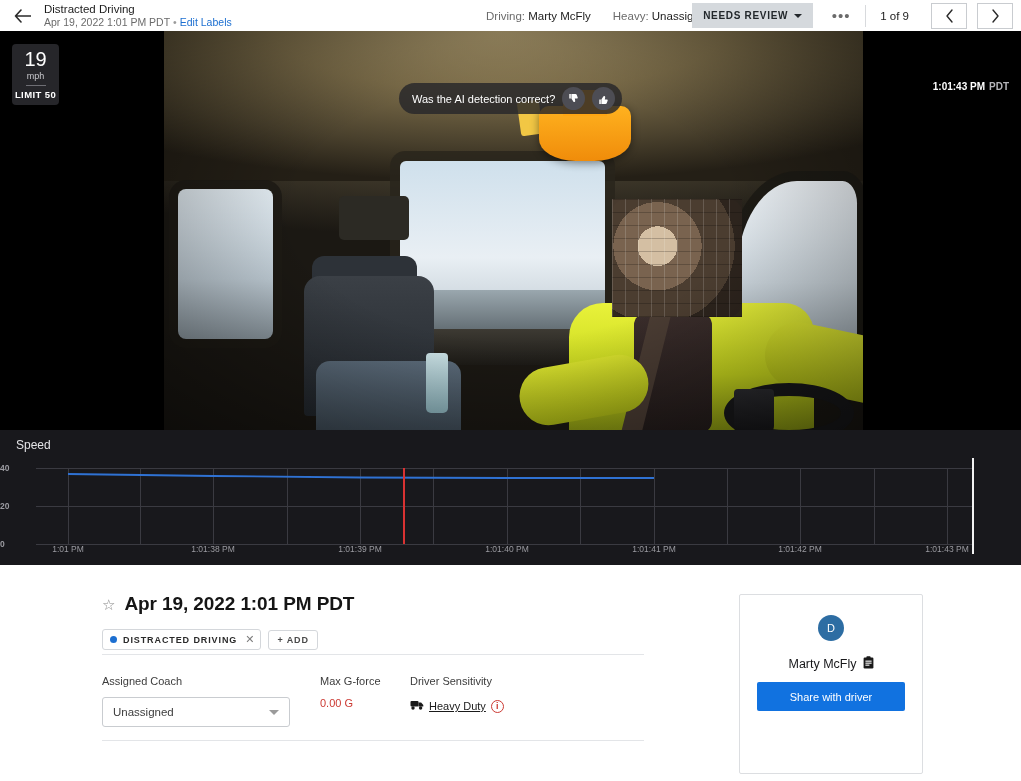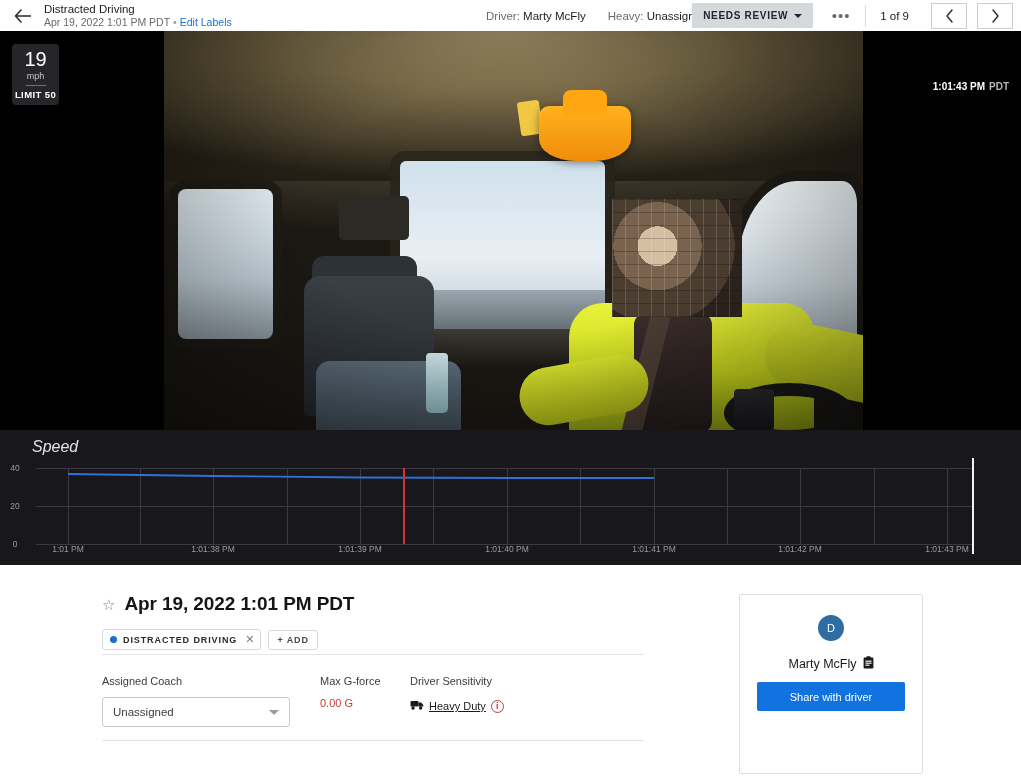--- a/index.html
+++ b/index.html
@@ -239,28 +239,28 @@
   .video-time span { color:#b5b5ba; font-weight:700; margin-left:4px;}
 
   
   .chart-panel {
     height: 135px;
     background: #18181c;
     position: relative;
     overflow:hidden;
   }
   .chart-title {
-    position:absolute; left:32px; top:8px;
-    color:#e3e3e6; font-size:16px;font-style:italic;
+    position:absolute; left:16px; top:8px;
+    color:#e3e3e6; font-size:12px;
   }
   .chart-area { position:absolute; left:0; top:0; width:100%; height:100%; }
   .chart-label {
     position:absolute; color:#9b9ba1; font-size:8.5px;
   }
-  .y-lab { right: 0; text-align:center; transform: translateY(-50%); }
+  .y-lab { right: 0; text-align:left; transform: translateY(-50%); font-weight: bold; }
   .x-lab { top: 114px; transform: translateX(-50%); white-space:nowrap; }
   .grid-h { position:absolute; left:36px; right:48px; height:1px; background:#3a3a41; }
   .grid-v { position:absolute; top:38px; height:76px; width:1px; background:#3a3a41; }
   .playhead { position:absolute; top:28px; height:96px; width:2px; background:#f2f2f2; }
   .redmark { position:absolute; top:38px; height:76px; width:1.5px; background:#d83232; }
   svg.speedline { position:absolute; left:0; top:0; overflow:visible; }
 
   
   .details {
     background:#fff;
@@ -344,21 +344,21 @@
   </div>
   <div class="title-block">
     <div class="title-main">Distracted Driving</div>
     <div class="title-sub">
       <span>Apr 19, 2022 1:01 PM PDT</span><span class="dot-sep">•</span><span class="edit-labels">Edit Labels</span>
     </div>
   </div>
 
   <div class="top-center">
     <div class="kv">
-      <span>Driver:</span>
+      <span>Driving:</span>
       <b>Marty McFly</b>
     </div>
     <div class="kv">
       <span>Heavy:</span>
       <b>Unassigned</b>
     </div>
   </div>
 
   <div class="top-right">
     <div class="status-chip">
@@ -415,20 +415,37 @@
     <div class="vignette"></div>
   </div>
 
   <div class="speed-badge">
     <div class="speed-num">19</div>
     <div class="speed-unit">mph</div>
     <div class="speed-rule"></div>
     <div class="speed-limit">LIMIT 50</div>
   </div>
 
+  <div class="ai-bar">
+    <div class="ai-text">Was the AI detection correct?</div>
+    <div class="ai-btn">
+      <span>
+        <svg width="12" height="12" viewBox="0 0 12 12">
+            <path d="M3.4 1h4.1c.6 0 1 .3 1.2.8l1 2.6c.2.6-.2 1.2-.9 1.2H6.8l.4 2.1c.1.7-.4 1.3-1 1.3-.4 0-.7-.2-.9-.6L3.4 5.4V1z M1.3 1h1.5v4.6H1.3z" fill="#ffffff"></path>
+          </svg>
+      </span>
+    </div>
+    <div class="ai-btn">
+      <span>
+        <svg width="12" height="12" viewBox="0 0 12 12">
+            <path d="M3.4 11h4.1c.6 0 1-.3 1.2-.8l1-2.6c.2-.6-.2-1.2-.9-1.2H6.8l.4-2.1c.1-.7-.4-1.3-1-1.3-.4 0-.7.2-.9.6L3.4 6.6V11z M1.3 6.4h1.5V11H1.3z" fill="#ffffff"></path>
+          </svg>
+      </span>
+    </div>
+  </div>
 
   <div class="video-time">
     <span style="color:#fff">1:01:43 PM</span><span>PDT</span>
   </div>
 </div>
 
 <div class="chart-panel">
   <div class="chart-title">Speed</div>
   <div class="chart-area">
 

